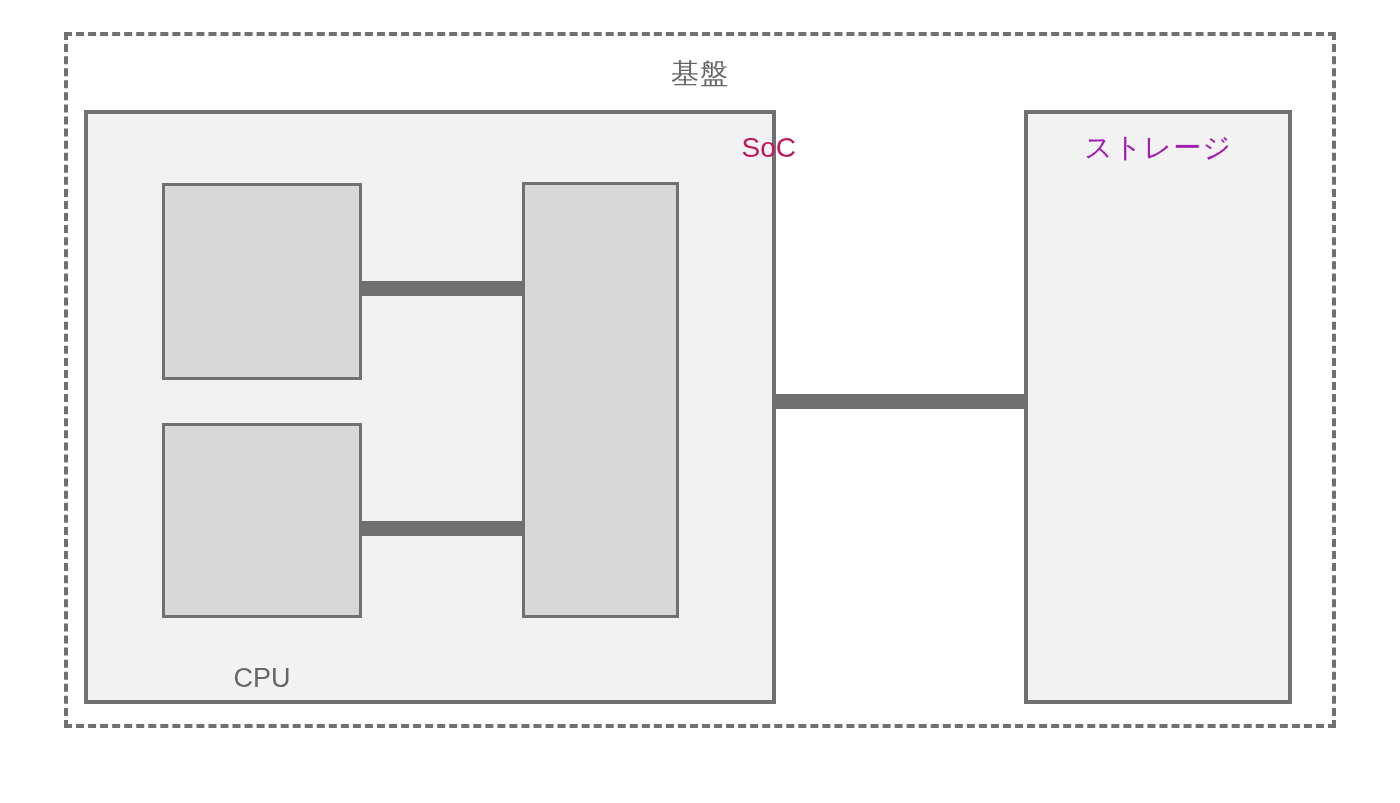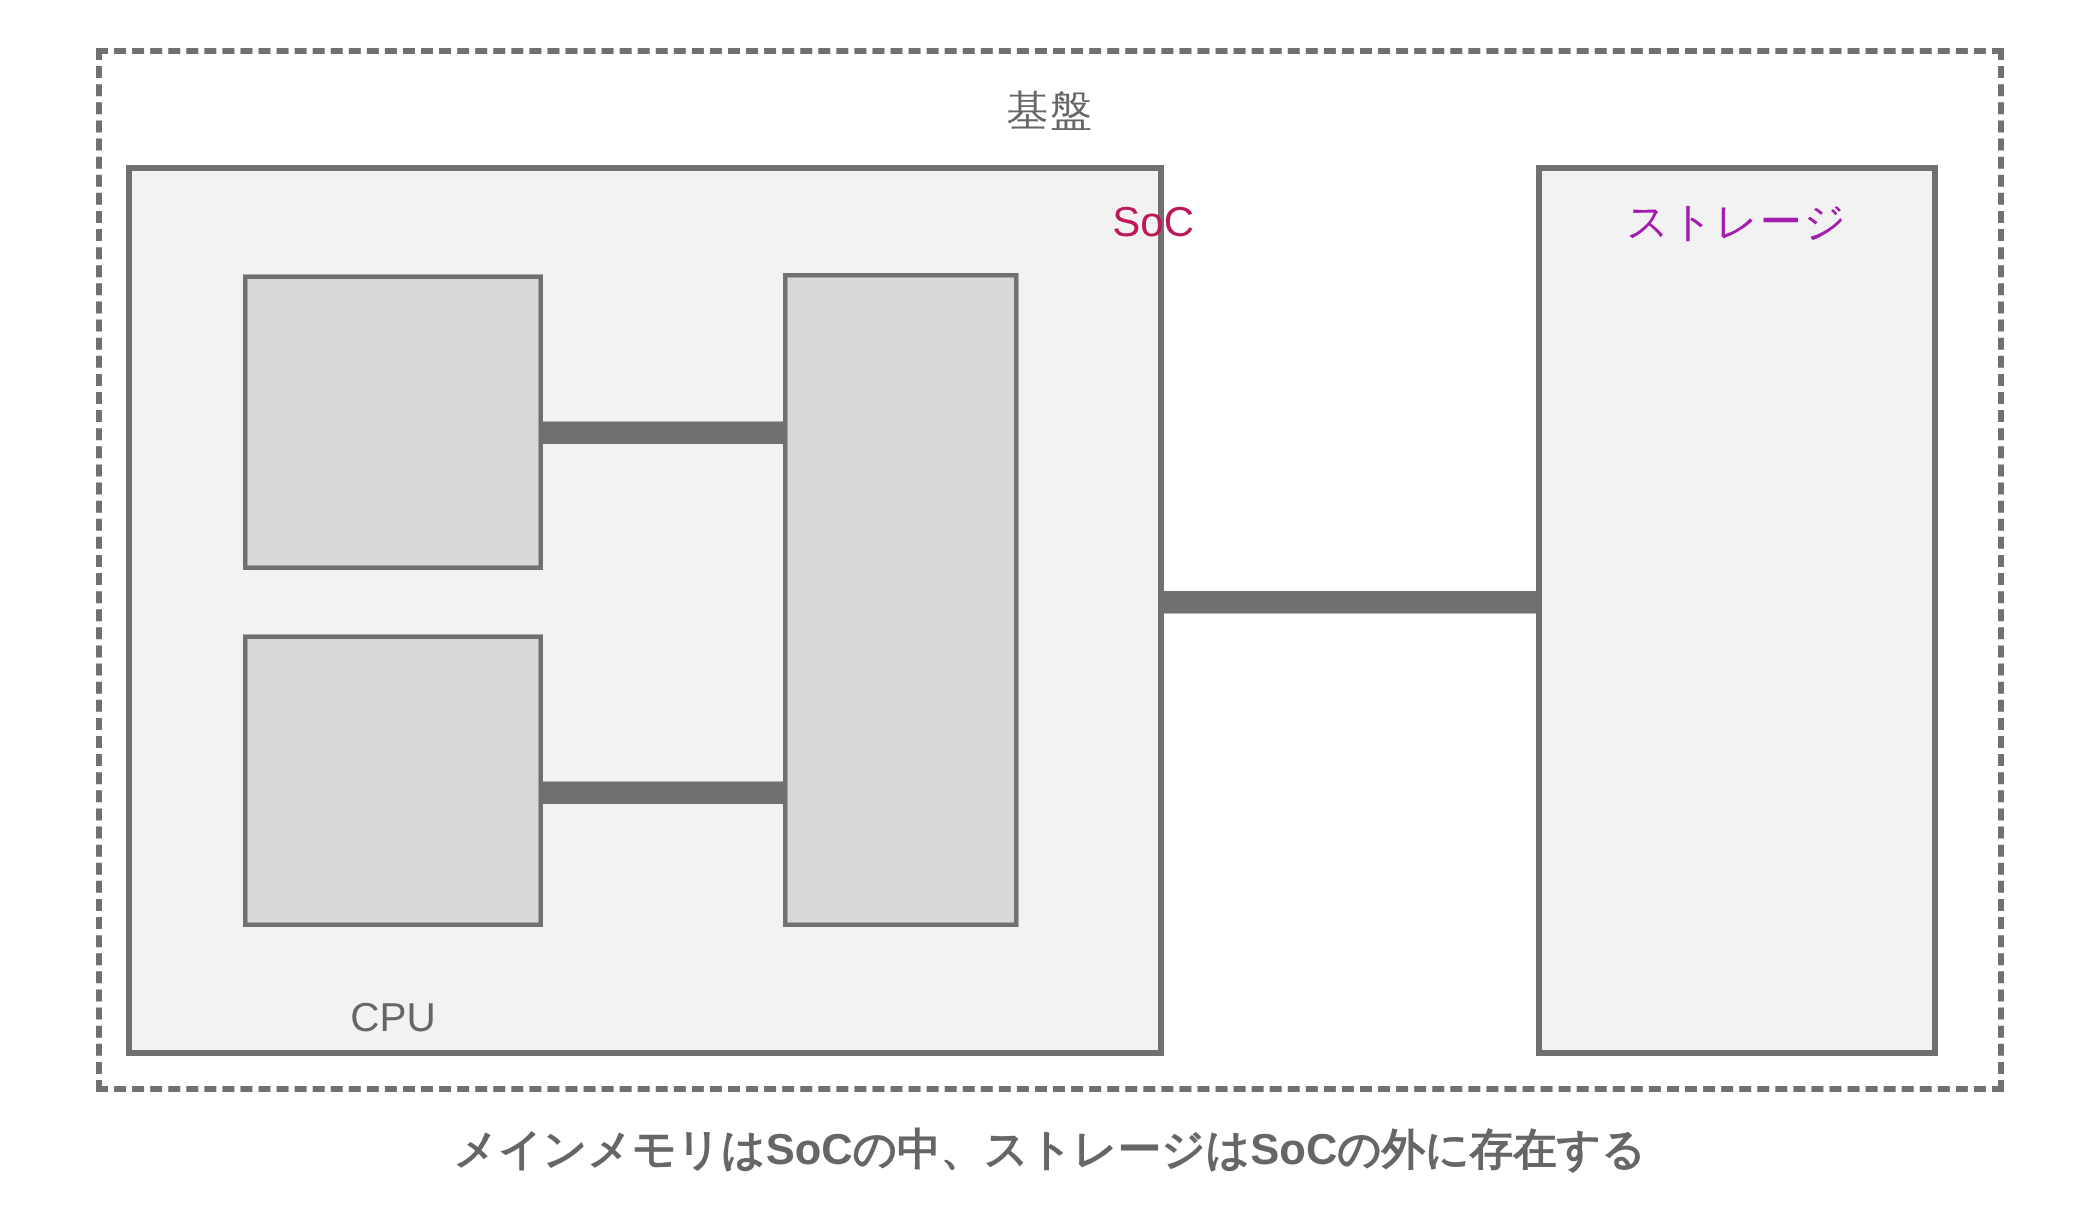--- a/index.html
+++ b/index.html
@@ -154,15 +154,14 @@
   <div class="chip chip-cpu-2"></div>
 
   <div class="chip chip-memory"></div>
 
   <div class="bus bus-cpu1-mem"></div>
   <div class="bus bus-cpu2-mem"></div>
   <div class="bus bus-soc-storage"></div>
 
   <div class="chip-label label-cpu">CPU</div>
 
-  <div class="caption">メインメモリはSoCの中、ストレージはSoCの外に存在する</div>
 
 </div>
 
 </body></html>

